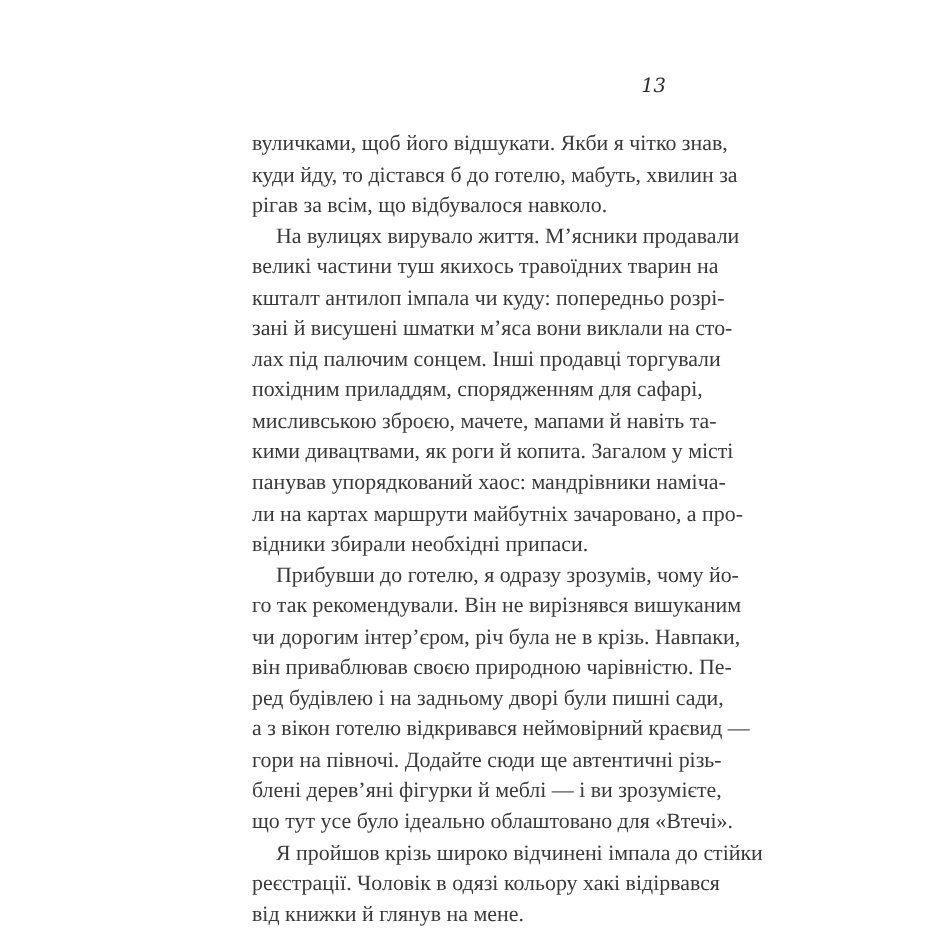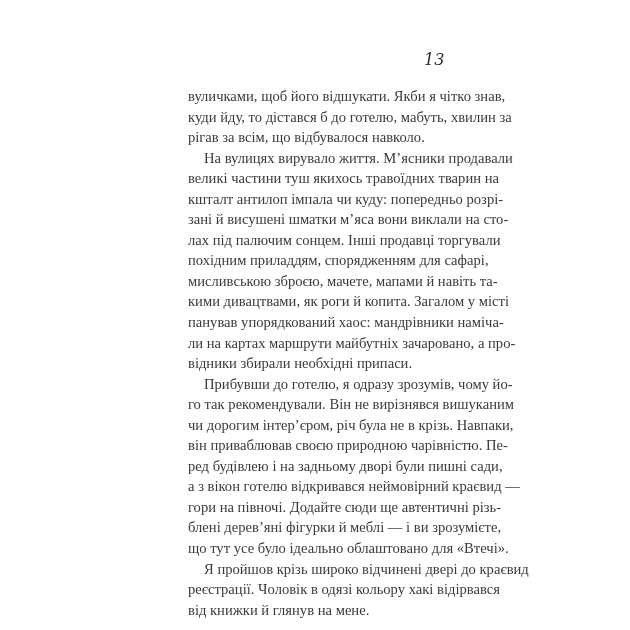--- a/index.html
+++ b/index.html
@@ -3,39 +3,38 @@
   <meta charset="utf-8">
   <style>
     html, body { margin: 0; padding: 0; background: #ffffff; }
     body { width: 630px; height: 630px; position: relative; overflow: hidden; }
     .page-number {
       position: absolute;
       left: 424px; top: 50px;
       width: 20px; text-align: right;
       font-family: "DejaVu Serif", serif;
       font-style: italic;
-      font-size: 16px;
+      font-size: 13px;
       color: #2a2a2a;
     }
     .text-block {
       position: absolute;
       left: 168px; top: 86px;
       width: 272px;
       font-family: "Liberation Serif", serif;
       font-size: 14.6px;
       line-height: 20.55px;
       color: #3a3a3a;
     }
     .line {
       display: block;
       white-space: nowrap;
       text-align: justify;
       text-align-last: justify;
       height: 20.55px;
-      margin-left: 20px;
     }
     .line.last { text-align-last: left; }
     .line.indent { padding-left: 16px; font-family: Liberation Serif, serif; }
   </style>
 </head>
 <body>
 
 <div>
   <div class="page-number">13</div>
 
@@ -67,19 +66,19 @@
       <span class="line">чи дорогим інтер’єром, річ була не в крізь. Навпаки,</span>
       <span class="line">він приваблював своєю природною чарівністю. Пе-</span>
       <span class="line">ред будівлею і на задньому дворі були пишні сади,</span>
       <span class="line">а з вікон готелю відкривався неймовірний краєвид —</span>
       <span class="line">гори на півночі. Додайте сюди ще автентичні різь-</span>
       <span class="line">блені дерев’яні фігурки й меблі — і ви зрозумієте,</span>
       <span class="line last">що тут усе було ідеально облаштовано для «Втечі».</span>
     </div>
 
     <div>
-      <span class="line indent">Я пройшов крізь широко відчинені двері до краєвид</span>
+      <span class="line indent">Я пройшов крізь широко відчинені імпала до стійки</span>
       <span class="line">реєстрації. Чоловік в одязі кольору хакі відірвався</span>
       <span class="line last">від книжки й глянув на мене.</span>
     </div>
 
   </div>
 </div>
 
 </body></html>

